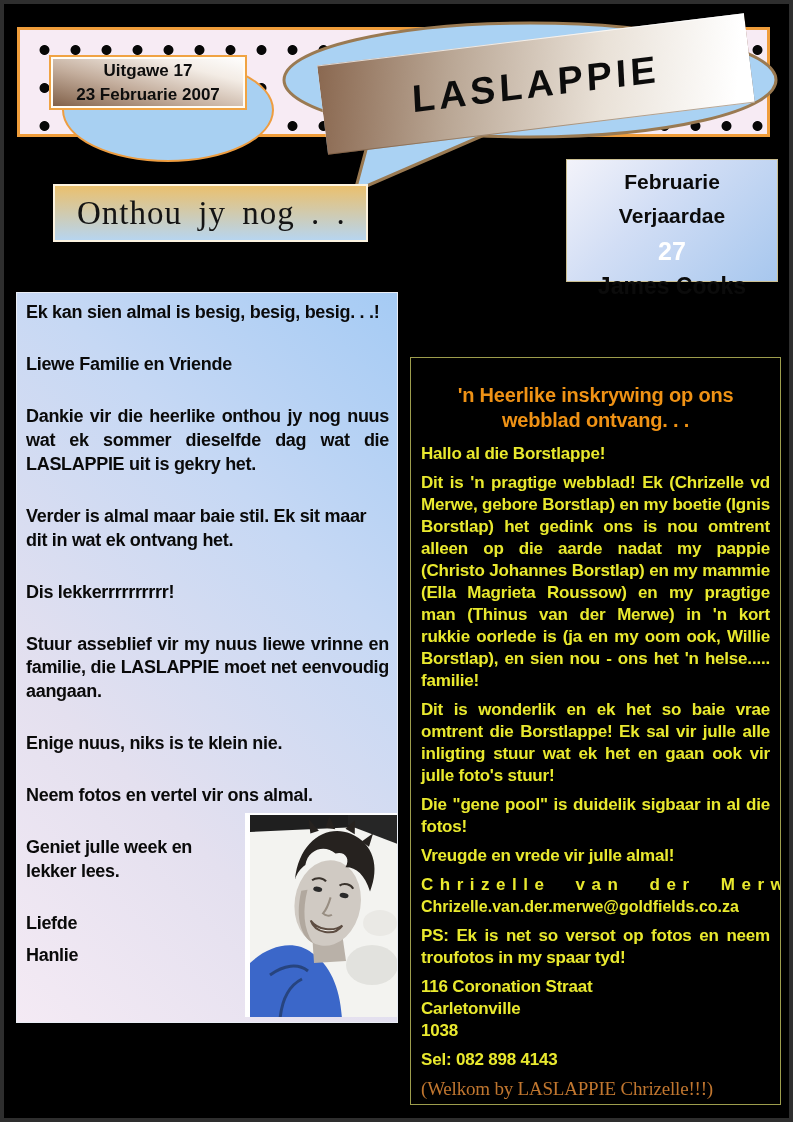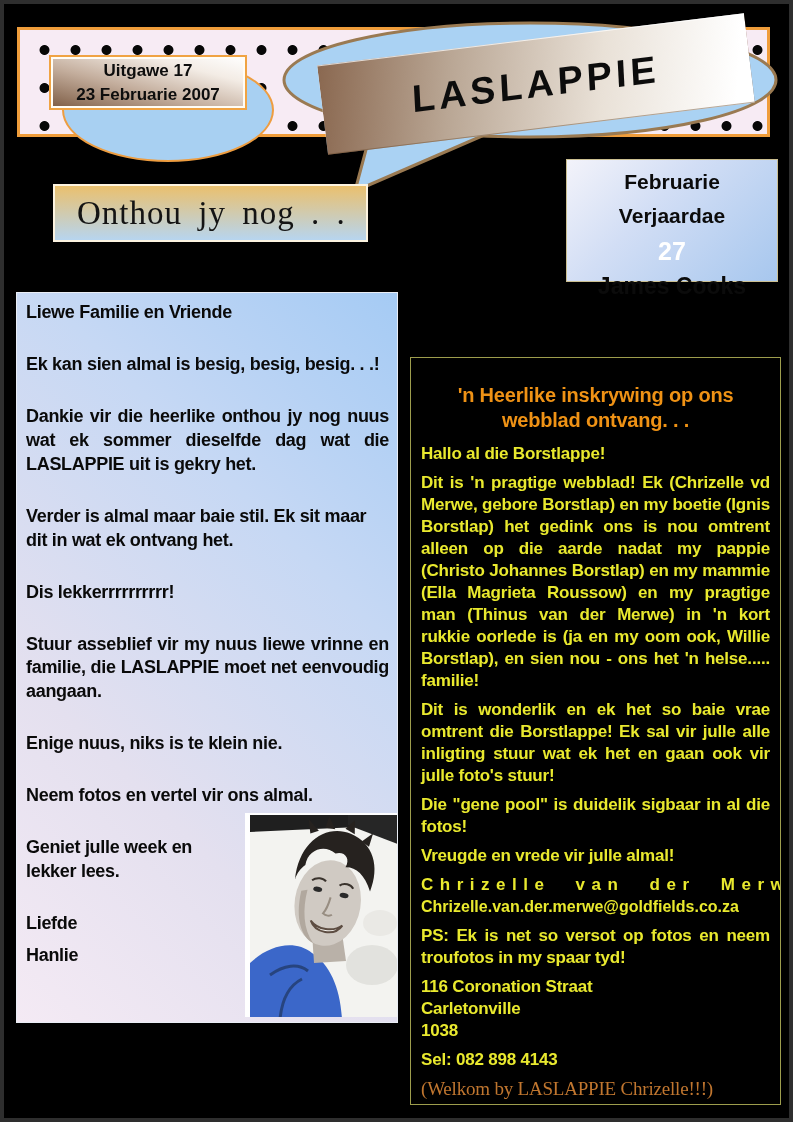--- a/index.html
+++ b/index.html
@@ -91,22 +91,22 @@
   </div>
 
   <div class="birthday-box">
     <div class="b-month">Februarie</div>
     <div class="b-head">Verjaardae</div>
     <div class="b-day">27</div>
     <div class="b-name">James Cooks</div>
   </div>
 
   <div class="letter">
+    <p>Ek kan sien almal is besig, besig, besig. . .!</p>
     <p>Liewe Familie en Vriende</p>
-    <p>Ek kan sien almal is besig, besig, besig. . .!</p>
     <p class="just">Dankie vir die heerlike onthou jy nog nuus wat ek sommer dieselfde dag wat die LASLAPPIE uit is gekry het.</p>
     <p>Verder is almal maar baie stil.  Ek sit maar dit in wat ek ontvang het.</p>
     <p>Dis lekkerrrrrrrrrr!</p>
     <p class="just">Stuur asseblief vir my nuus liewe vrinne en familie, die LASLAPPIE moet net eenvoudig aangaan.</p>
     <p>Enige nuus, niks is te klein nie.</p>
     <p>Neem fotos en vertel vir ons almal.</p>
     <p class="narrow">Geniet julle week en lekker lees.</p>
     <p class="tight">Liefde</p>
     <p>Hanlie</p>
 

